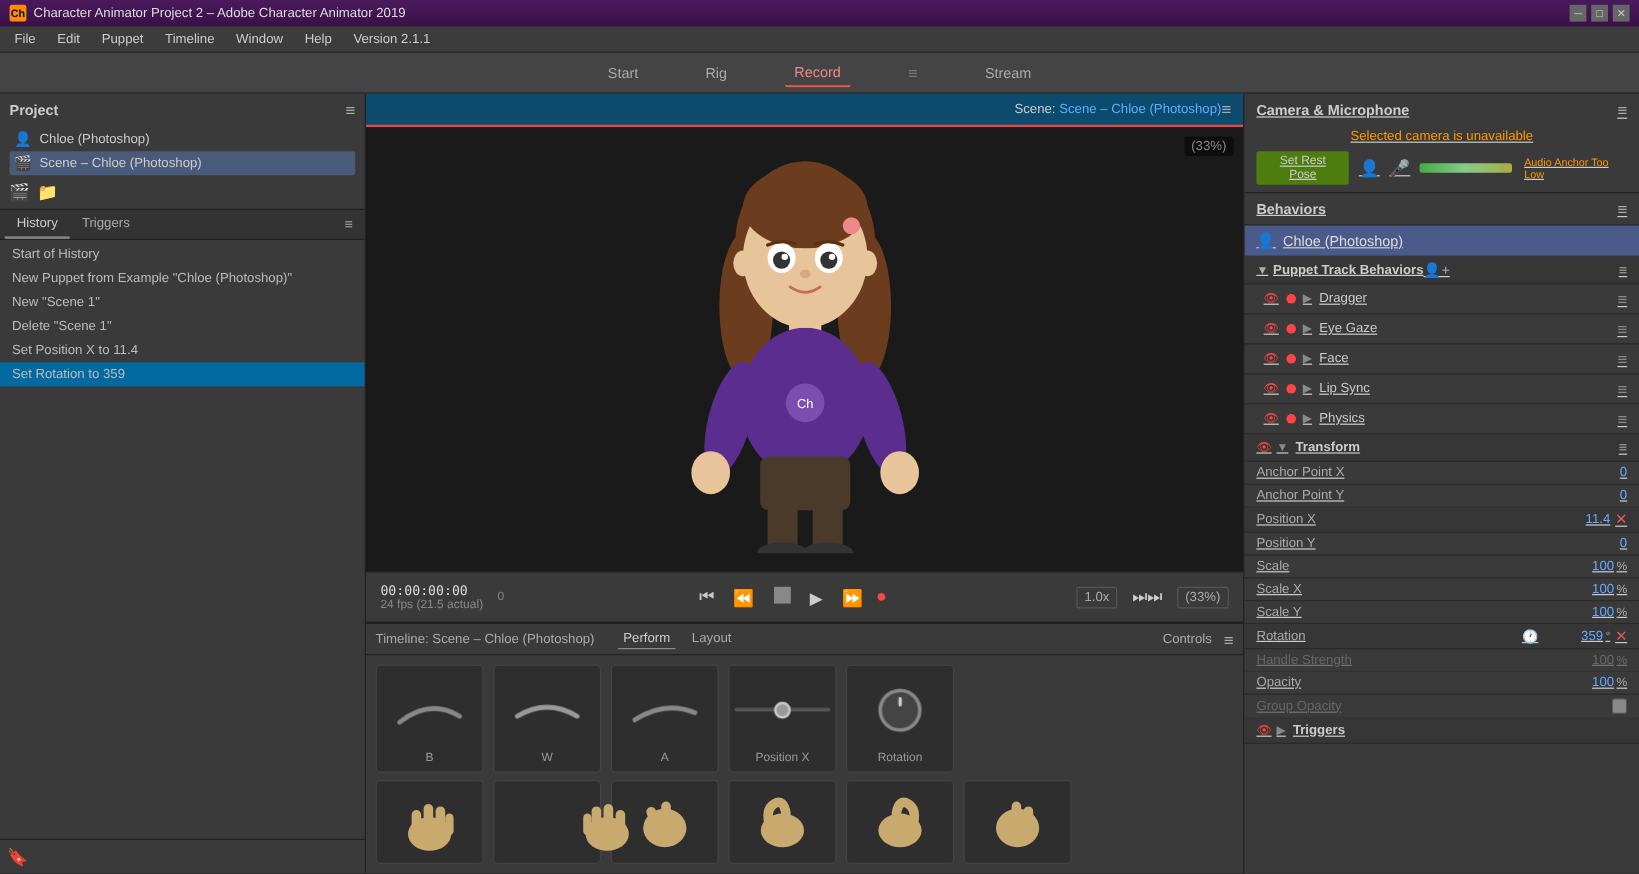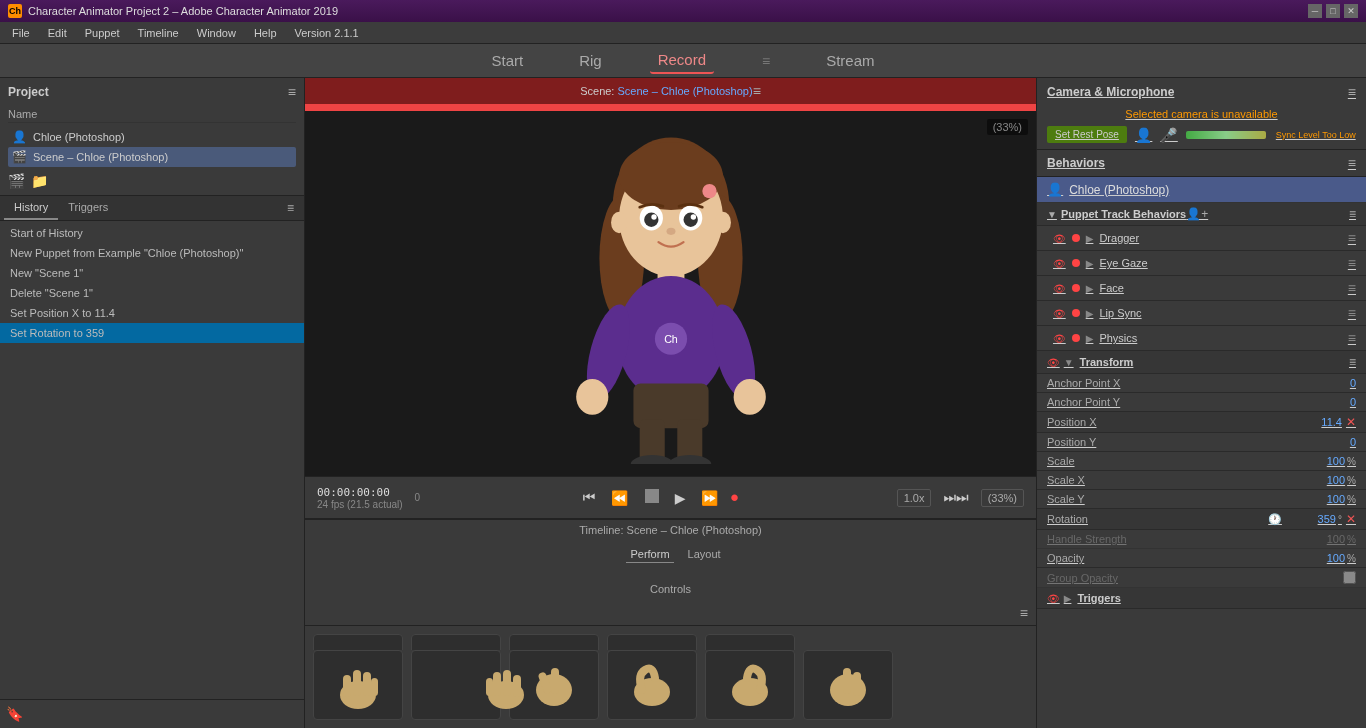--- a/index.html
+++ b/index.html
@@ -34,21 +34,21 @@
     
     #top-toolbar {
       background: #444;
       height: 34px;
       display: flex;
       align-items: center;
       justify-content: center;
       gap: 40px;
       border-bottom: 1px solid #222;
     }
-    #top-toolbar .tool-btn { color: #aaa; font-size: 15px; cursor: pointer; padding: 4px 8px; border-radius: 3px; }
+    #top-toolbar .tool-btn { color: #aaa; font-size: 12px; cursor: pointer; padding: 4px 8px; border-radius: 3px; }
     #top-toolbar .tool-btn.active { color: #e88; border-bottom: 2px solid #e55; }
     #top-toolbar .tool-divider { color: #777; font-size: 14px; }
 
     
     #main-layout {
       display: flex;
       height: calc(728px - 22px - 22px - 34px);
     }
 
     
@@ -107,26 +107,26 @@
 
     
     #center-panel {
       flex: 1;
       display: flex;
       flex-direction: column;
     }
 
     
     #scene-header {
-      background: #7f1d1d;
+      background: #0c4a6e;
       padding: 5px 10px;
       display: flex;
       align-items: center;
-      justify-content: center;
-      border-bottom: 7px solid #ef4444;
+      justify-content: flex-end;
+      border-bottom: 2px solid #ef4444;
       font-size: 11px;
     }
     #scene-header .scene-title { color: #ccc; }
     #scene-header .scene-title span.blue { color: #6af; }
 
     
     #viewport {
       background: #1a1a1a;
       flex: 1;
       display: flex;
@@ -160,21 +160,20 @@
       border-top: 2px solid #222;
       display: flex;
       flex-direction: column;
     }
     #bottom-header {
       display: flex;
       align-items: center;
       padding: 4px 8px;
       border-bottom: 1px solid #222;
       gap: 10px;
-      flex-direction: column;
     }
     .bottom-panel-title { color: #aaa; font-size: 11px; }
     .bottom-tabs { display: flex; gap: 10px; margin-left: 10px; }
     .bottom-tab { color: #aaa; font-size: 11px; cursor: pointer; padding: 2px 4px; }
     .bottom-tab.active { color: #ccc; border-bottom: 1px solid #888; }
     .bottom-tab-menu { margin-left: auto; color: #aaa; font-size: 14px; cursor: pointer; }
 
     #controls-area {
       flex: 1;
       display: flex;
@@ -411,21 +410,20 @@
 
 <div id="main-layout">
 
   <div id="left-panel">
 
     <div id="project-section">
       <div class="panel-header">
         <span class="panel-title">Project</span>
         <span class="three-lines">≡</span>
       </div>
-      <div class="project-col-header">Name</div>
       <div class="project-item">
         <span class="item-icon project-icon-person">👤</span>
         <span>Chloe (Photoshop)</span>
       </div>
       <div class="project-item selected">
         <span class="item-icon project-icon-scene">🎬</span>
         <span>Scene – Chloe (Photoshop)</span>
       </div>
       <div class="project-toolbar">
         <span class="proj-icon">🎬</span>
@@ -669,21 +667,21 @@
       <div class="cam-header">
         <span class="cam-title">Camera &amp; Microphone</span>
         <span class="three-lines">≡</span>
       </div>
       <div class="cam-status">Selected camera is unavailable</div>
       <div class="cam-controls">
         <button class="cam-btn">Set Rest Pose</button>
         <span class="cam-icon">👤</span>
         <span class="cam-icon">🎤</span>
         <div class="audio-level"></div>
-        <span class="audio-label">Sync Level Too Low</span>
+        <span class="audio-label">Audio Anchor Too Low</span>
       </div>
     </div>
 
     <div id="properties-section">
       <div class="prop-header">
         <span class="prop-title">Behaviors</span>
         <span class="prop-menu">≡</span>
       </div>
 
       <div class="puppet-item">

